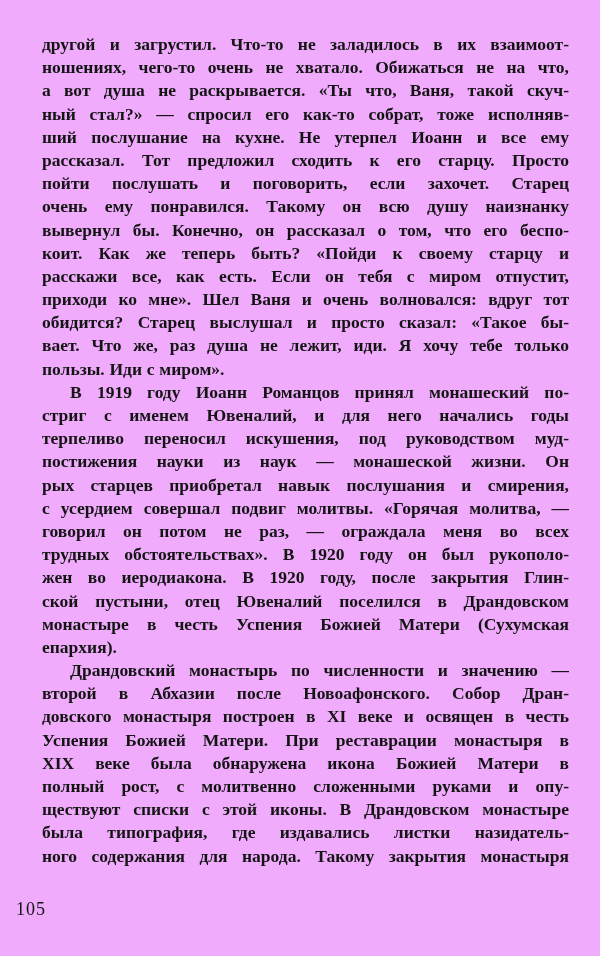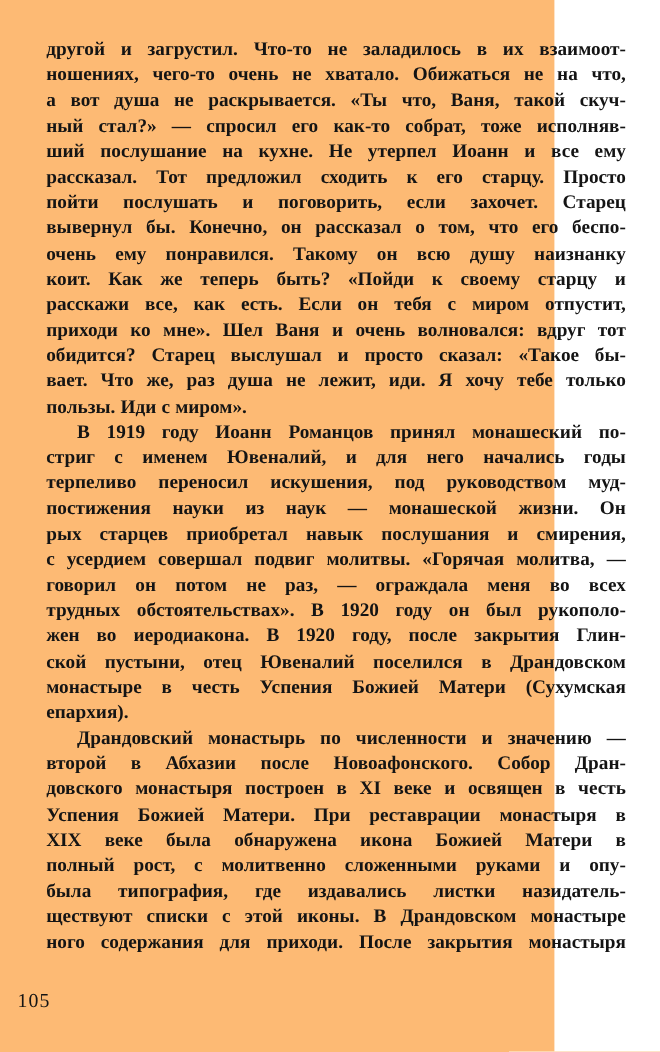--- a/index.html
+++ b/index.html
@@ -7,23 +7,23 @@
     padding: 0;
   }
   body {
     width: 600px;
     height: 956px;
     background: #ffffff;
     overflow: hidden;
   }
   .book-page {
     position: relative;
-    width: 504px;
+    width: 600px;
     height: 956px;
-    background: #fdba74;
+    background: #f0abfc;
     color: #141414;
     font-family: "Liberation Serif", "DejaVu Serif", serif;
     font-weight: 700;
   }
   .text-block {
     position: absolute;
     left: 42px;
     top: 33px;
     width: 527px;
   }
@@ -64,22 +64,22 @@
 <div class="book-page">
   <div class="text-block">
       <div class="paragraph">
         <div class="line">другой и загрустил. Что-то не заладилось в их взаимоот-</div>
         <div class="line">ношениях, чего-то очень не хватало. Обижаться не на что,</div>
         <div class="line">а вот душа не раскрывается. «Ты что, Ваня, такой скуч-</div>
         <div class="line">ный стал?» — спросил его как-то собрат, тоже исполняв-</div>
         <div class="line">ший послушание на кухне. Не утерпел Иоанн и все ему</div>
         <div class="line">рассказал. Тот предложил сходить к его старцу. Просто</div>
         <div class="line">пойти послушать и поговорить, если захочет. Старец</div>
+        <div class="line">очень ему понравился. Такому он всю душу наизнанку</div>
         <div class="line">вывернул бы. Конечно, он рассказал о том, что его беспо-</div>
-        <div class="line">очень ему понравился. Такому он всю душу наизнанку</div>
         <div class="line">коит. Как же теперь быть? «Пойди к своему старцу и</div>
         <div class="line">расскажи все, как есть. Если он тебя с миром отпустит,</div>
         <div class="line">приходи ко мне». Шел Ваня и очень волновался: вдруг тот</div>
         <div class="line">обидится? Старец выслушал и просто сказал: «Такое бы-</div>
         <div class="line">вает. Что же, раз душа не лежит, иди. Я хочу тебе только</div>
         <div class="line last">пользы. Иди с миром».</div>
       </div>
       <div class="paragraph">
         <div class="line indent">В 1919 году Иоанн Романцов принял монашеский по-</div>
         <div class="line">стриг с именем Ювеналий, и для него начались годы</div>
@@ -94,19 +94,19 @@
         <div class="line">монастыре в честь Успения Божией Матери (Сухумская</div>
         <div class="line last">епархия).</div>
       </div>
       <div class="paragraph">
         <div class="line indent">Драндовский монастырь по численности и значению —</div>
         <div class="line">второй в Абхазии после Новоафонского. Собор Дран-</div>
         <div class="line">довского монастыря построен в XI веке и освящен в честь</div>
         <div class="line">Успения Божией Матери. При реставрации монастыря в</div>
         <div class="line">XIX веке была обнаружена икона Божией Матери в</div>
         <div class="line">полный рост, с молитвенно сложенными руками и опу-</div>
+        <div class="line">ществуют списки с этой иконы. В Драндовском монастыре</div>
         <div class="line">была типография, где издавались листки назидатель-</div>
-        <div class="line">ществуют списки с этой иконы. В Драндовском монастыре</div>
-        <div class="line">ного содержания для приходи. После закрытия монастыря</div>
+        <div class="line">ного содержания для народа. Такому закрытия монастыря</div>
       </div>
     </div>
   <div class="page-number">105</div>
 </div>
 
 </body></html>

